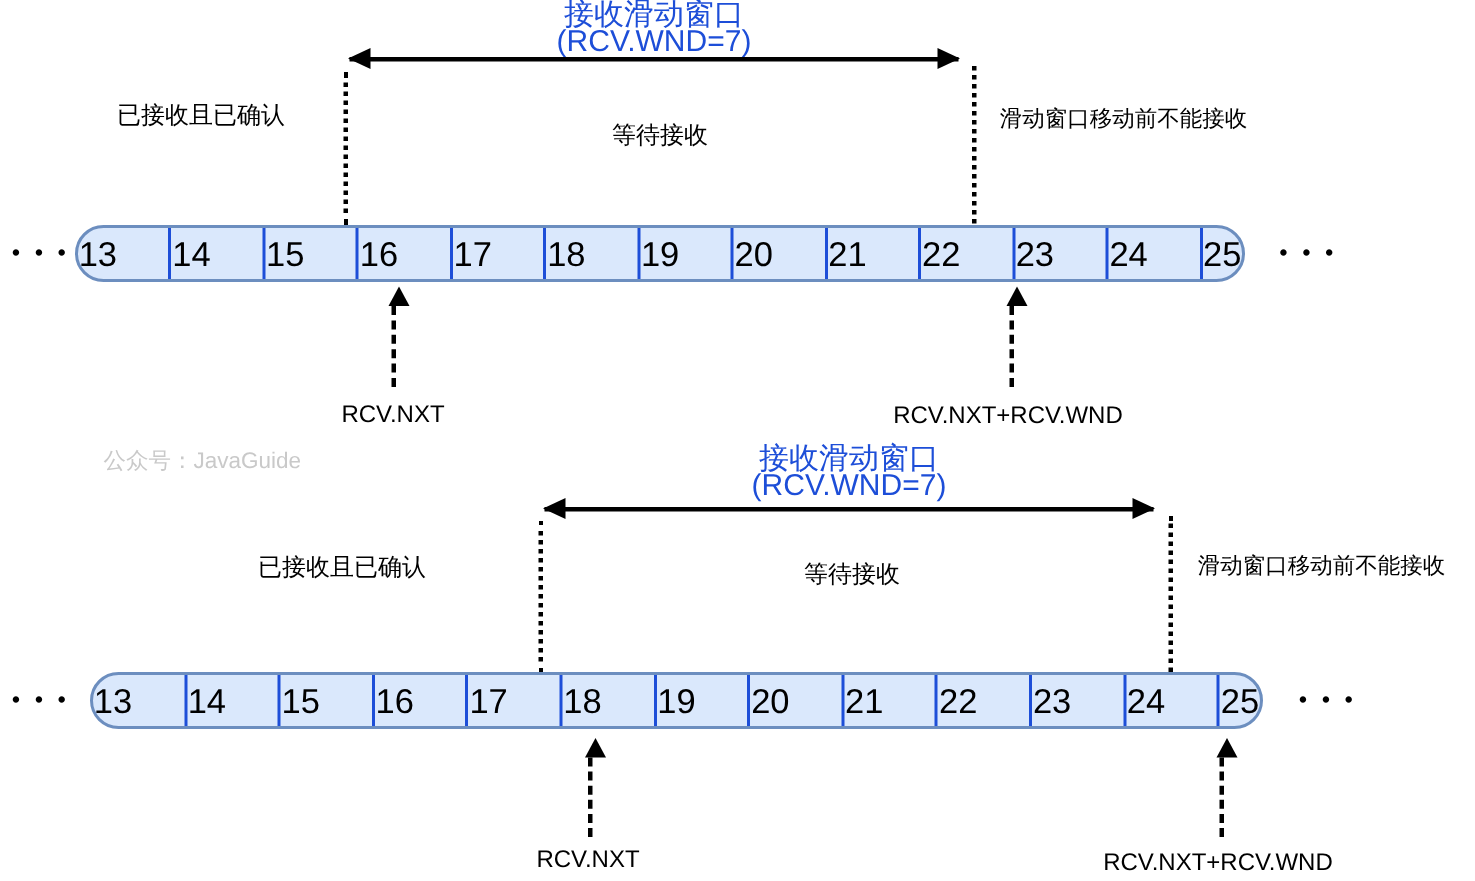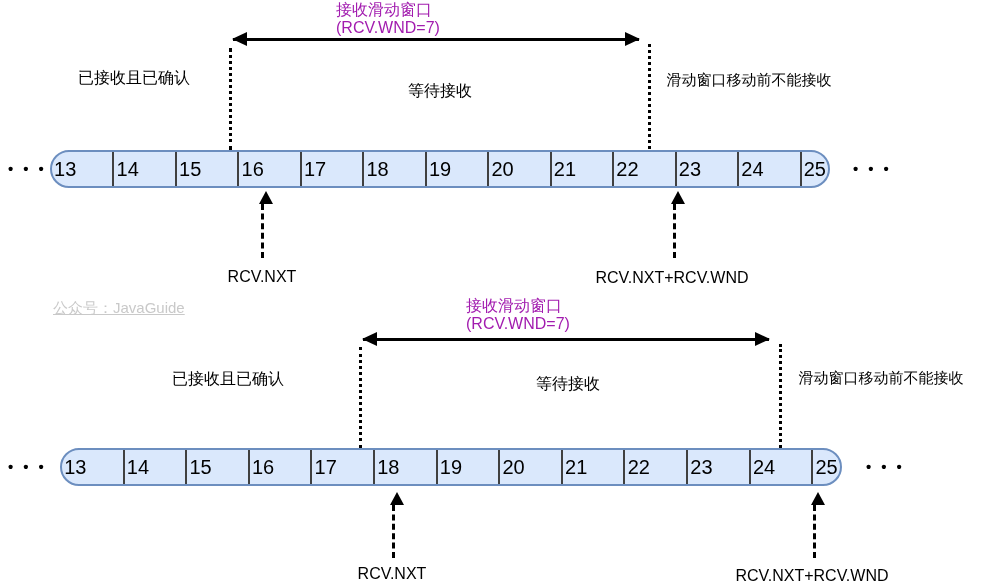--- a/index.html
+++ b/index.html
@@ -1,32 +1,32 @@
 <!DOCTYPE html>
 <html><head>
 <meta charset="utf-8">
 <style>
   html,body{margin:0;padding:0;background:#ffffff;}
   .canvas{
     position:relative;width:983px;height:587px;background:#ffffff;overflow:hidden;
     font-family:"Liberation Sans","DejaVu Sans",sans-serif;color:#000;
   }
   .lbl{position:absolute;text-align:center;font-size:16px;line-height:19px;color:#000;white-space:nowrap;}
-  .lbl2line{position:absolute;font-size:16px;line-height:18px;color:#a21caf;white-space:nowrap;}
+  .lbl2line{position:absolute;text-align:center;font-size:20px;line-height:18px;color:#1d4ed8;white-space:nowrap;}
   .watermark{position:absolute;font-size:15px;line-height:21px;color:#c9c9c9;text-align:left;white-space:nowrap;}
   
   .seq-row{
     position:absolute;display:flex;box-sizing:border-box;
     background:#dae8fc;border:2.5px solid #6c8ebf;border-radius:20px;
   }
   .cell{
     flex:1 1 0;display:flex;align-items:center;justify-content:center;
-    font-size:20px;color:#000;box-sizing:border-box;text-align:right;
+    font-size:23px;color:#000;box-sizing:border-box;text-align:right;
   }
-  .cell + .cell{border-left:2px solid #404040;margin-left:34px;}
+  .cell + .cell{border-left:2px solid #1d4ed8;margin-left:34px;}
   
   .h-arrow{position:absolute;height:3px;background:#000;}
   .h-arrow::before,.h-arrow::after{content:'';position:absolute;top:-6px;width:0;height:0;
     border-top:7.5px solid transparent;border-bottom:7.5px solid transparent;}
   .h-arrow::before{left:-1px;border-right:15px solid #000;}
   .h-arrow::after{right:-1px;border-left:15px solid #000;}
   
   .v-dotted{position:absolute;width:0;border-left:3px dotted #000;}
   
   .v-arrow{position:absolute;width:0;border-left:3px dashed #000;}
@@ -71,21 +71,21 @@
     <div class="cell">25</div>
   </div>
   <div class="dots" style="left:853px;top:160px;">•••</div>
 
   <div class="v-arrow" style="left:261px;top:204px;height:54px;"></div>
   <div class="lbl" style="left:162px;top:267px;width:200px;">RCV.NXT</div>
 
   <div class="v-arrow" style="left:673px;top:204px;height:54px;"></div>
   <div class="lbl" style="left:572px;top:268px;width:200px;">RCV.NXT+RCV.WND</div>
 
-  <div class="watermark" style="left:53px;top:297px;text-decoration:underline;">
+  <div class="watermark" style="left:69px;top:297px;">
     <div>公众号：JavaGuide</div>
   </div>
 
   <div class="lbl2line" style="left:466px;top:297px;width:200px;">
     <div>接收滑动窗口</div>
     <div>(RCV.WND=7)</div>
   </div>
 
   <div class="h-arrow" style="left:363px;top:338px;width:406px;"></div>
 

